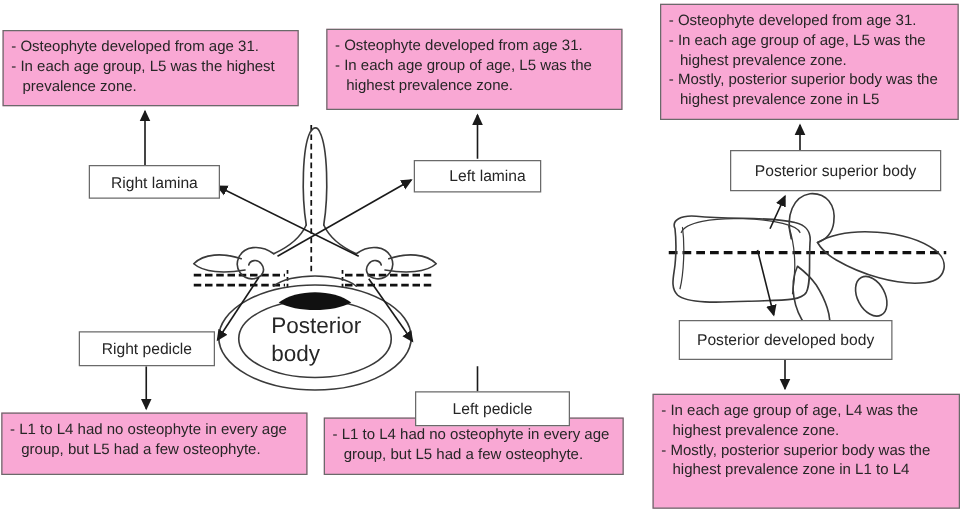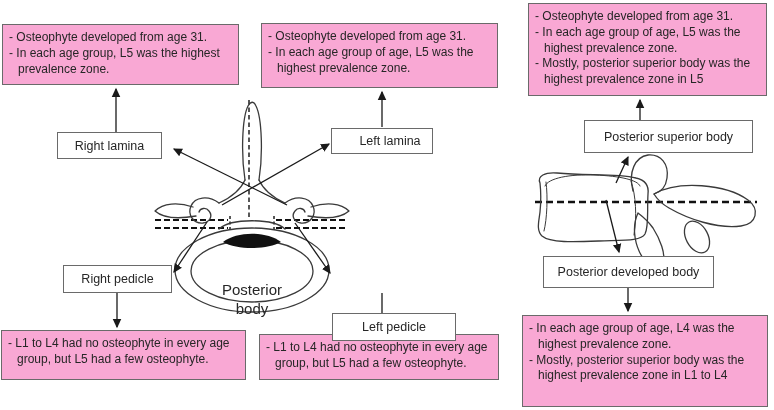--- a/index.html
+++ b/index.html
@@ -25,21 +25,21 @@
     position:absolute;border:1px solid #6a6a6a;background:#f9a8d4;
     padding:5px 6px 4px 6px;font-size:12px;line-height:1.32;
   }
   .note-line{padding-left:9px;text-indent:-9px;}
   .labelbox{
     position:absolute;border:1px solid #6a6a6a;background:#fff;
     display:flex;align-items:center;justify-content:center;
     font-size:12.5px;text-align:center;
   }
   .floatlabel{
-    position:absolute;font-size:15px;text-align:center;line-height:1.25;margin-top:32px;
+    position:absolute;font-size:18px;line-height:1.25;
   }
 </style>
 </head>
 <body>
 
 <div id="figure">
 
   <svg id="overlay" viewBox="0 0 774 410" xmlns="http://www.w3.org/2000/svg">
     <defs>
       <marker id="ah" viewBox="0 0 8 8" refX="6.5" refY="4" markerWidth="7.5" markerHeight="7.5" orient="auto-start-reverse">
@@ -118,21 +118,21 @@
     </div>
 
   <div class="note" style="left:1px;top:330px;width:245px;height:50px;">
       <div class="note-line">- L1 to L4 had no osteophyte in every age group, but L5 had a few osteophyte.</div>
     </div>
 
   <div class="note" style="left:259px;top:334px;width:240px;height:46px;">
       <div class="note-line">- L1 to L4 had no osteophyte in every age group, but L5 had a few osteophyte.</div>
     </div>
 
-  <div class="labelbox" style="left:57px;top:132px;width:105px;height:27px;">Right lamina</div>
+  <div class="labelbox" style="left:71px;top:132px;width:105px;height:27px;">Right lamina</div>
 
   <div class="labelbox" style="left:331px;top:128px;width:102px;height:26px;padding-left:16px;">Left lamina</div>
 
   <div class="labelbox" style="left:63px;top:265px;width:109px;height:28px;">Right pedicle</div>
 
   <div class="labelbox" style="left:332px;top:265px;width:124px;height:28px;margin-top:48px;">Left pedicle</div>
 
   <div class="floatlabel" style="left:217px;top:249px;width:70px;">Posterior body</div>
 
   <div class="note" style="left:528px;top:3px;width:239px;height:93px;">

